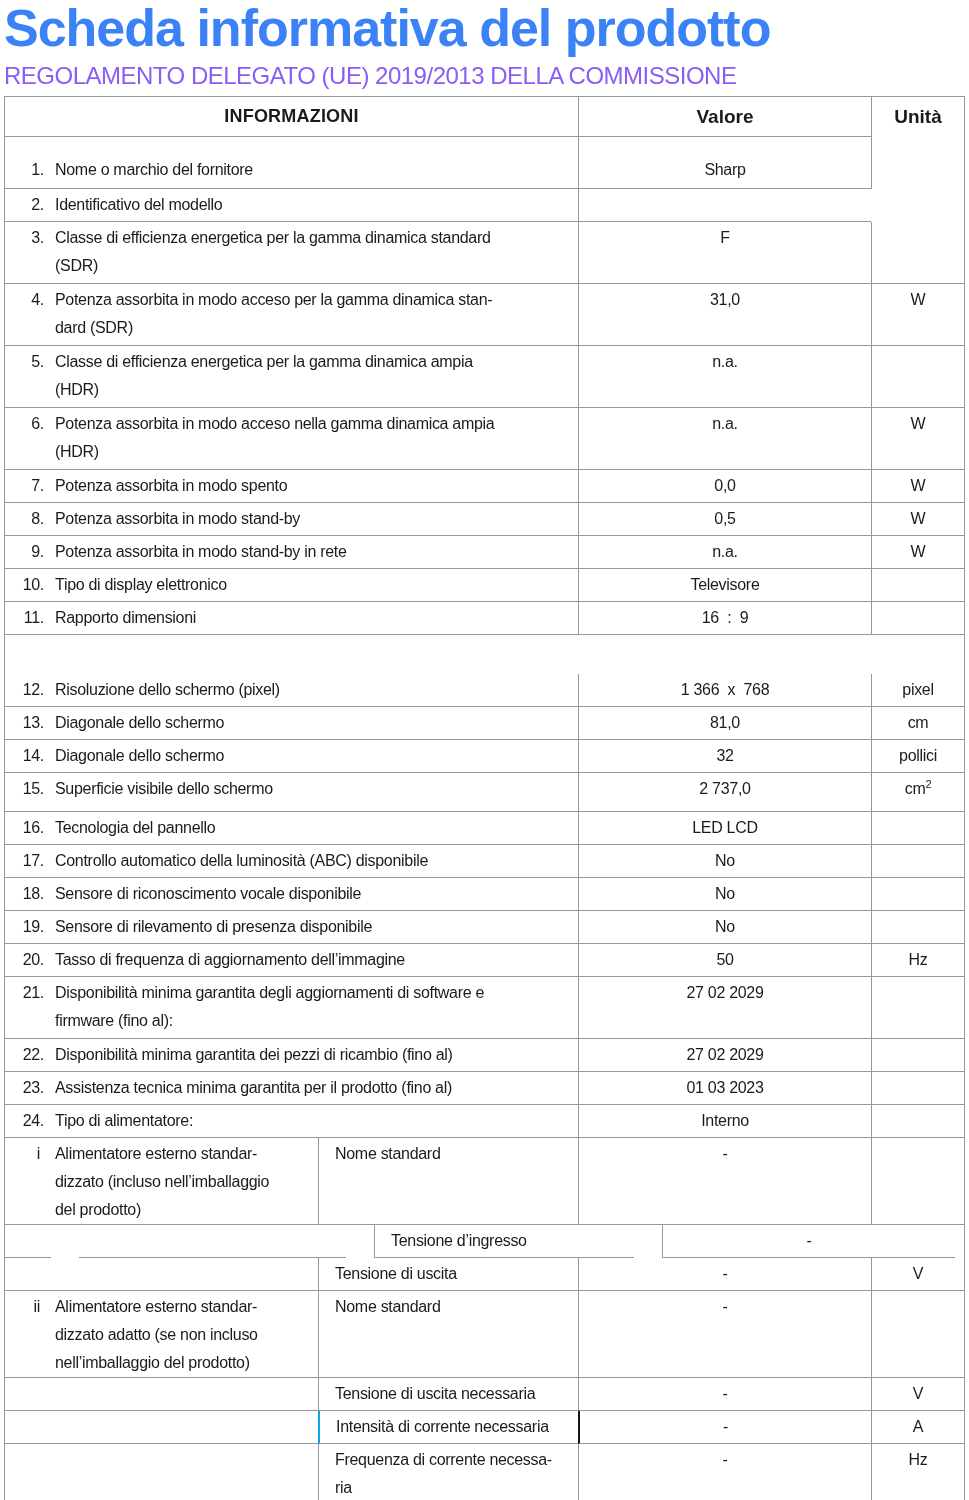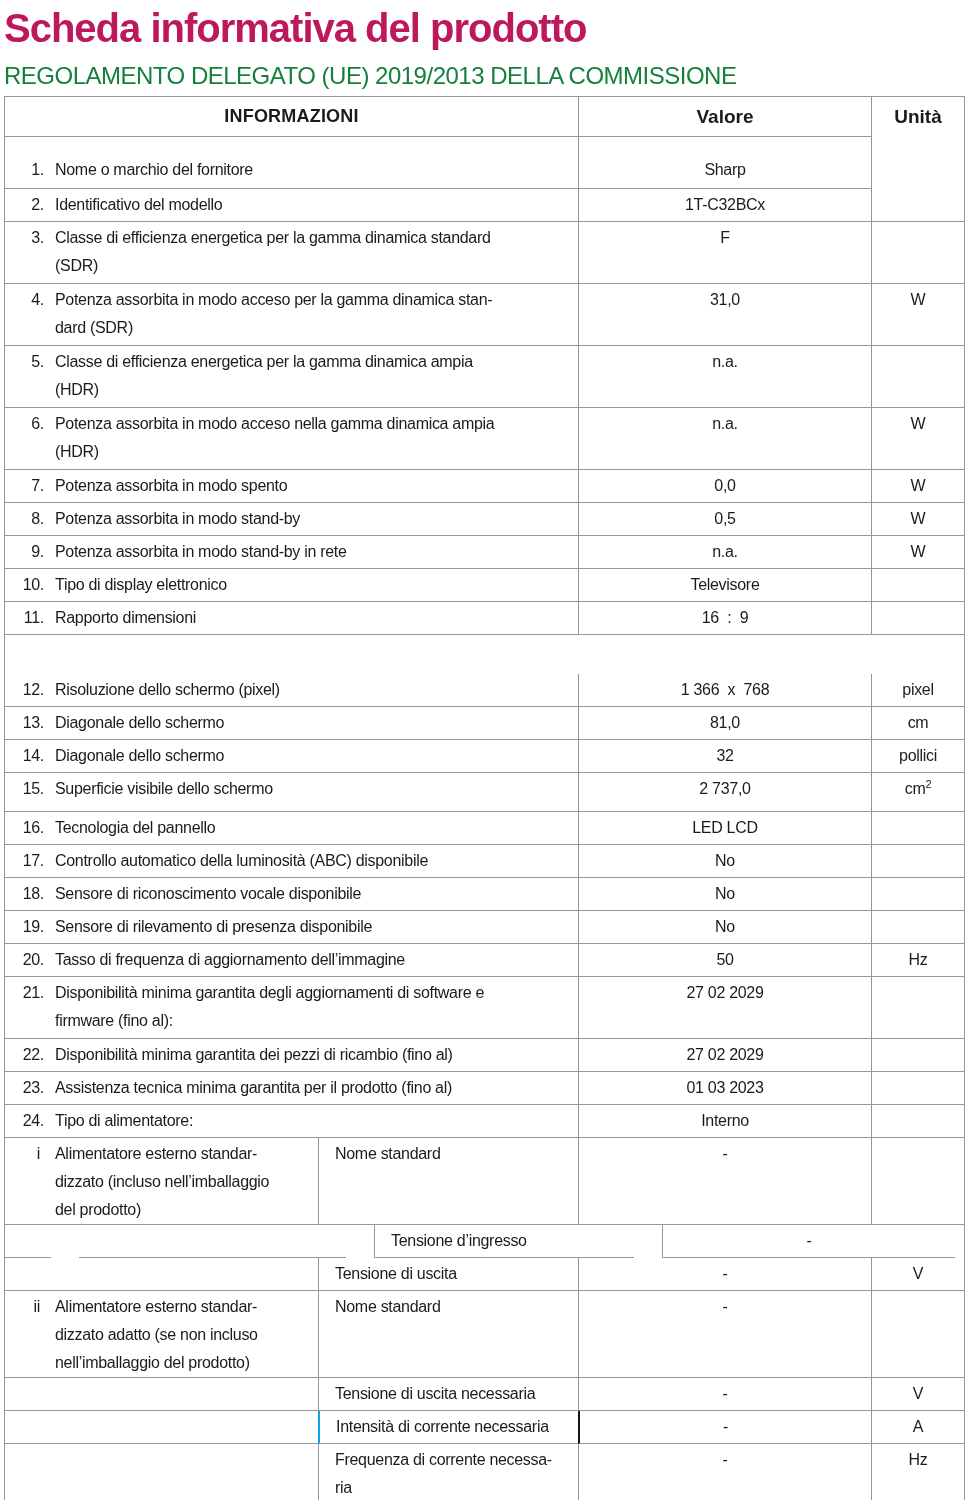--- a/index.html
+++ b/index.html
@@ -4,26 +4,26 @@
 <style>
   html,body { margin:0; padding:0; background:#ffffff; }
   body {
     width:969px; height:1500px; overflow:hidden;
     font-family:"Liberation Sans", sans-serif;
     color:#1b1b1b;
   }
   .sheet { padding:0 4px; }
 
   .title {
-    font-size:40px; font-weight:bold; letter-spacing:-1px;
-    margin:6px 0 0 0; line-height:44px; color:#be185d;
+    font-size:52px; font-weight:bold; letter-spacing:-1px;
+    margin:6px 0 0 0; line-height:44px; color:#3b82f6;
   }
   .subtitle {
     font-size:24px; letter-spacing:-0.5px; font-weight:normal;
-    margin:13px 0 7px 0; line-height:26px; color:#15803d;
+    margin:13px 0 7px 0; line-height:26px; color:#8b5cf6;
   }
 
   .table { border:1px solid #979797; border-bottom:none; }
 
   .thead { display:grid; grid-template-columns:573px 293px 93px; height:40px; }
   .th {
     display:flex; align-items:center; justify-content:center;
     font-weight:bold; border-bottom:1px solid #979797; box-sizing:border-box;
   }
   .th-info { font-size:18px; letter-spacing:0.2px; }
@@ -74,21 +74,20 @@
             <div>Nome o marchio del fornitore</div>
           </div>
           <div class="cell val">Sharp</div>
           <div class="cell unit"></div>
         </div>
         <div class="row" style="min-height: 33px;">
           <div class="cell num">2.</div>
           <div class="cell label">
             <div>Identificativo del modello</div>
           </div>
-          <div class="cell val">1T-C32BCx</div>
           <div class="cell unit"></div>
         </div>
         <div class="row" style="min-height: 62px;">
           <div class="cell num">3.</div>
           <div class="cell label">
             <div>Classe di efficienza energetica per la gamma dinamica standard</div>
             <div>(SDR)</div>
           </div>
           <div class="cell val">F</div>
           <div class="cell unit"></div>

